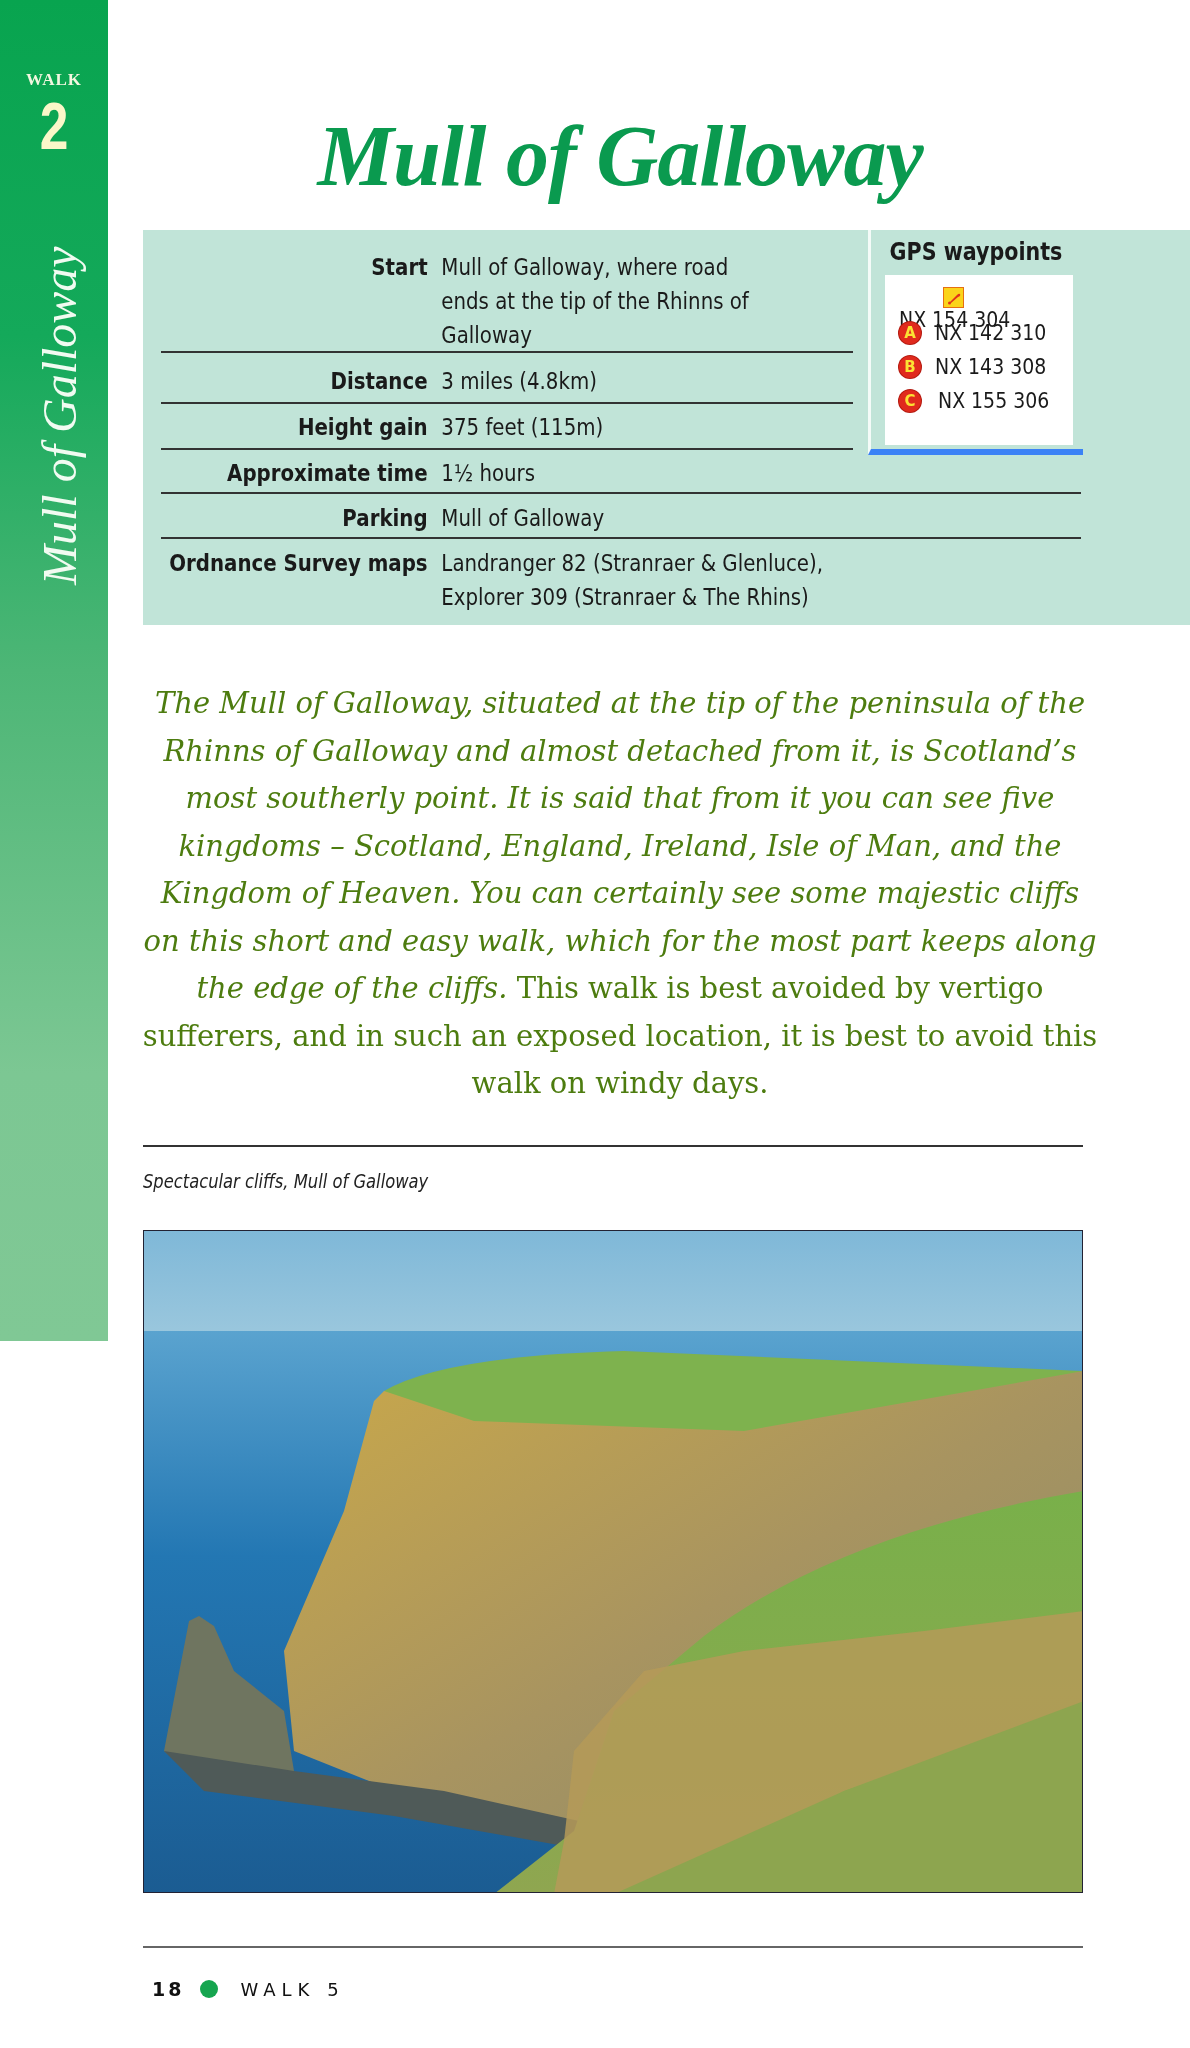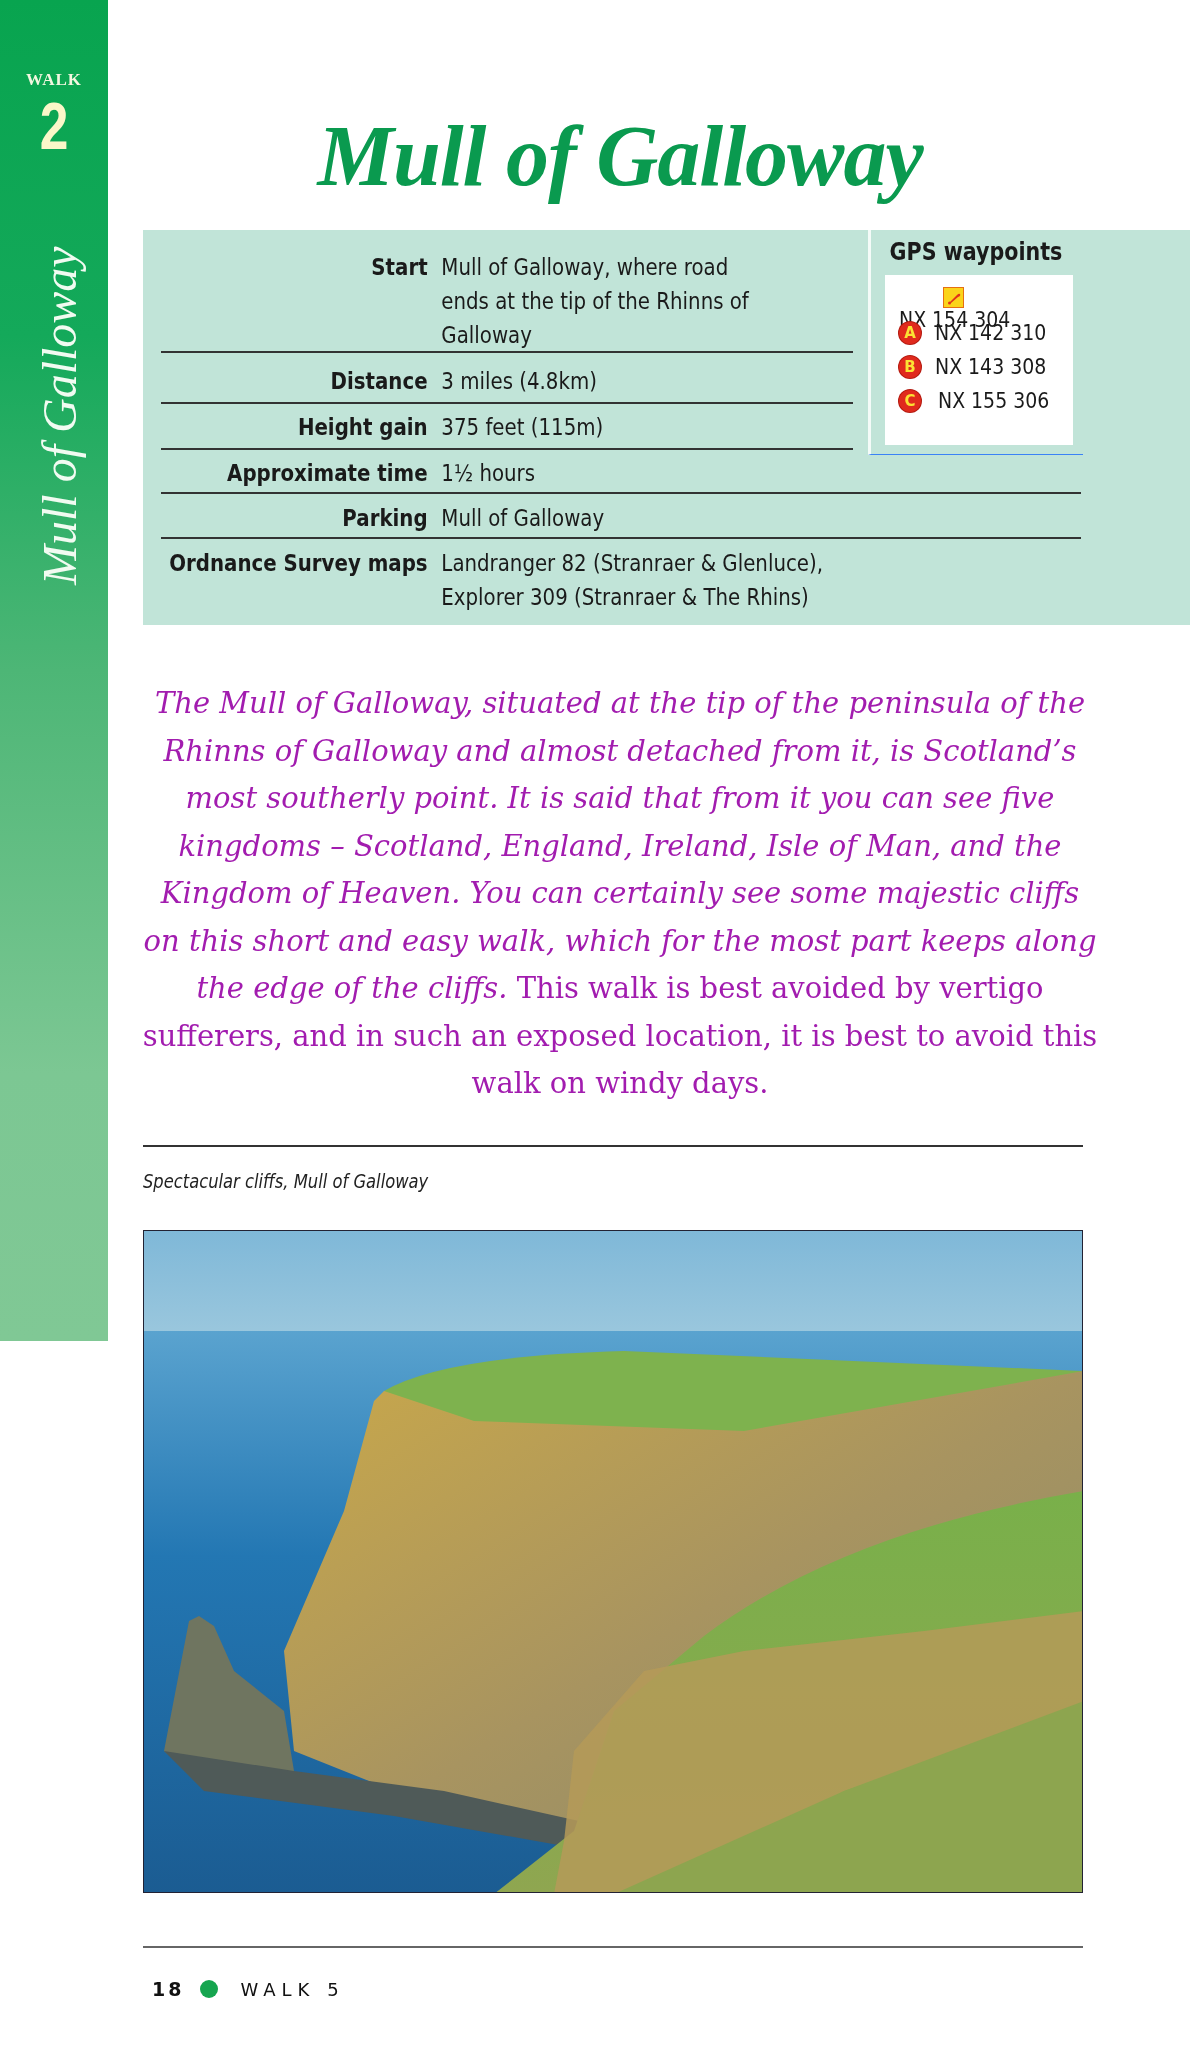--- a/index.html
+++ b/index.html
@@ -20,33 +20,33 @@
 
   .infobox { position:absolute; left:143px; top:230px; width:1056px; height:395px; background:#c1e4d8; }
   .info-table { position:absolute; left:18px; top:16px; width:920px; }
   .info-row { display:flex; position:relative; padding:4px 0 5px 0; font-family:"DejaVu Sans", sans-serif; font-size:23px; line-height:34px;
               transform:scaleX(0.86); transform-origin:0 0; width:1070px; }
   .info-row .lbl { width:310px; text-align:right; font-weight:bold; padding-right:16px; flex:none; }
   .info-row .val { flex:1; }
   .rule { position:absolute; left:18px; height:1.5px; background:#333; }
 
   .gps { position:absolute; left:868px; top:230px; width:215px; height:225px;
-         border-left:3px solid #f4fbf8; border-bottom:1px solid #3b82f6; box-sizing:border-box; }
+         border-left:3px solid #f4fbf8; border-bottom:6px solid #3b82f6; box-sizing:border-box; }
   .gps .gps-title { position:absolute; top:8px; left:0; width:210px; text-align:center;
          font-family:"DejaVu Sans", sans-serif; font-weight:bold; font-size:24px; transform:scaleX(0.86); }
   .gps .gps-list { position:absolute; left:14px; top:45px; width:188px; height:170px; background:#ffffff; }
   .wp { position:absolute; left:14px; display:flex; align-items:center; font-family:"DejaVu Sans", sans-serif; font-size:21px; }
   .wp .ico { width:22px; height:22px; margin-right:14px; flex:none; display:flex; align-items:center; justify-content:center;
              font-weight:bold; font-size:15px; color:#fbe234; }
   .wp .ico.circle { border-radius:50%; background:#e02a1d; box-shadow:0 0 0 1px #b41a10; }
   .wp .ico.start { background:#fbd41a; border:1.5px solid #e56f12; box-sizing:border-box; width:21px; height:21px; }
   .wp .txt { transform:scaleX(0.9); transform-origin:0 50%; }
 
   .intro { position:absolute; left:140px; top:680px; width:960px; text-align:center;
-           font-family:"DejaVu Serif", serif; font-size:29px; line-height:47.5px; color:#a21caf; }
+           font-family:"DejaVu Serif", serif; font-size:29px; line-height:47.5px; color:#4d7c0f; }
   .intro .it { font-style:italic; }
 
   .hr1 { position:absolute; left:143px; top:1145px; width:940px; height:1.5px; background:#333; }
   .caption { position:absolute; left:143px; top:1170px; font-family:"DejaVu Sans", sans-serif; font-style:italic;
              font-size:19px; color:#222; transform:scaleX(0.86); transform-origin:0 0; white-space:nowrap; }
 
   .photo { position:absolute; left:143px; top:1230px; width:940px; height:663px; border:1.5px solid #223; box-sizing:border-box; overflow:hidden;
            background:linear-gradient(to bottom, #7ab3d4 0%, #8ec3de 12%, #4c9ccc 22%, #1f6fa8 50%, #1a5b8f 100%); }
   .photo svg { position:absolute; left:0; top:0; }
 

